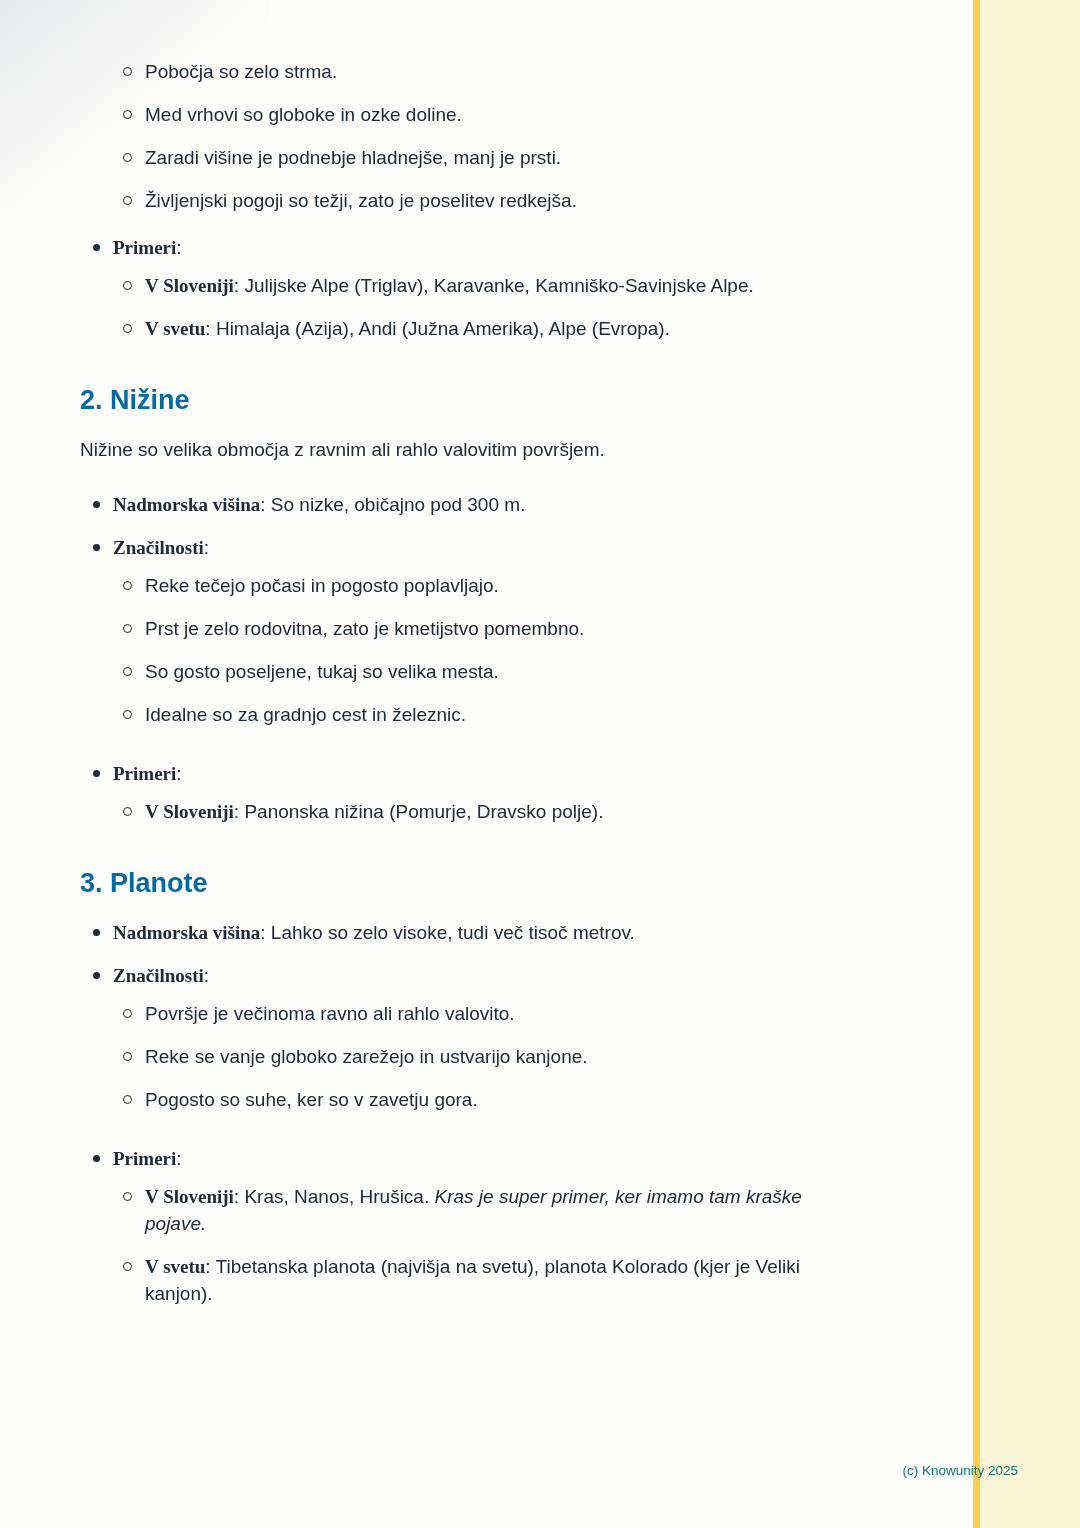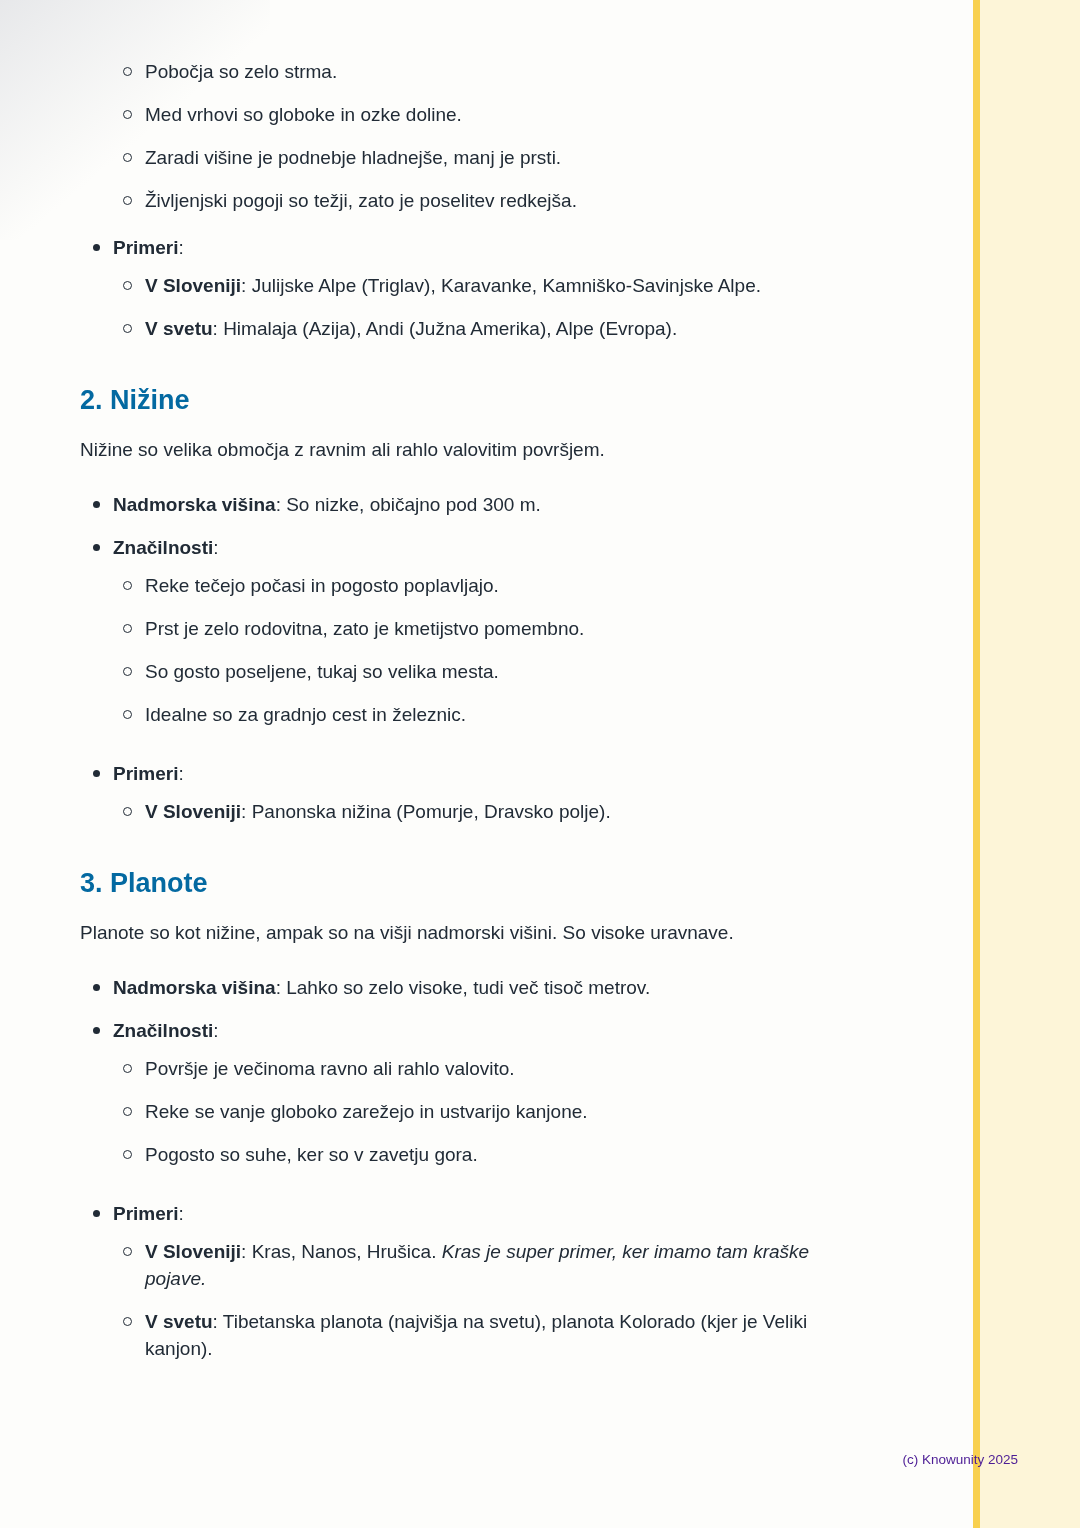--- a/index.html
+++ b/index.html
@@ -47,33 +47,33 @@
   .dot {
     display: block; width: 7px; height: 7px;
     border-radius: 50%; background: #212b36; margin-top: 10px;
   }
   .circ {
     display: block; width: 8px; height: 8px;
     border-radius: 50%; border: 1.5px solid #212b36; margin-top: 9px;
     box-sizing: border-box; height: 9px; width: 9px;
   }
   .txt { flex: 1; min-width: 0; }
-  b { font-weight: 700; }
+  b { font-weight: 700; font-family: Liberation Serif, serif; }
   .it { font-style: italic; }
   h2 {
     font-size: 27px; line-height: 34px; font-weight: 700;
     color: #0369a1;
     margin: 25px 0 19px 0;
   }
   .para { margin: 0 0 28px 0; width: 850px; }
   .gap-top { margin-top: 20px; }
   .mt-lg { margin-top: 14px; }
   .footer {
-    position: absolute; right: 62px; bottom: 61px;
-    font-size: 13.5px; color: #4c1d95;
+    position: absolute; right: 62px; bottom: 50px;
+    font-size: 13.5px; color: #0f766e;
     z-index: 2;
   }
 </style>
 </head>
 <body>
 
 <div class="page">
   <div class="corner-shade"></div>
   <div class="margin-fill"></div>
   <div class="margin-line"></div>
@@ -188,21 +188,20 @@
                   <span class="circ"></span>
                 </span>
               <span class="txt"><b>V Sloveniji</b><span>: Panonska nižina (Pomurje, Dravsko polje).</span></span>
             </li>
           </ul>
         </span>
       </li>
     </ul>
 
     <h2>3. Planote</h2>
-    <p class="para">Planote so kot nižine, ampak so na višji nadmorski višini. So visoke uravnave.</p>
 
     <ul class="ul1">
       <li class="li">
         <span class="mk">
             <span class="dot"></span>
           </span>
         <span class="txt"><b>Nadmorska višina</b><span>: Lahko so zelo visoke, tudi več tisoč metrov.</span></span>
       </li>
       <li class="li">
         <span class="mk">

